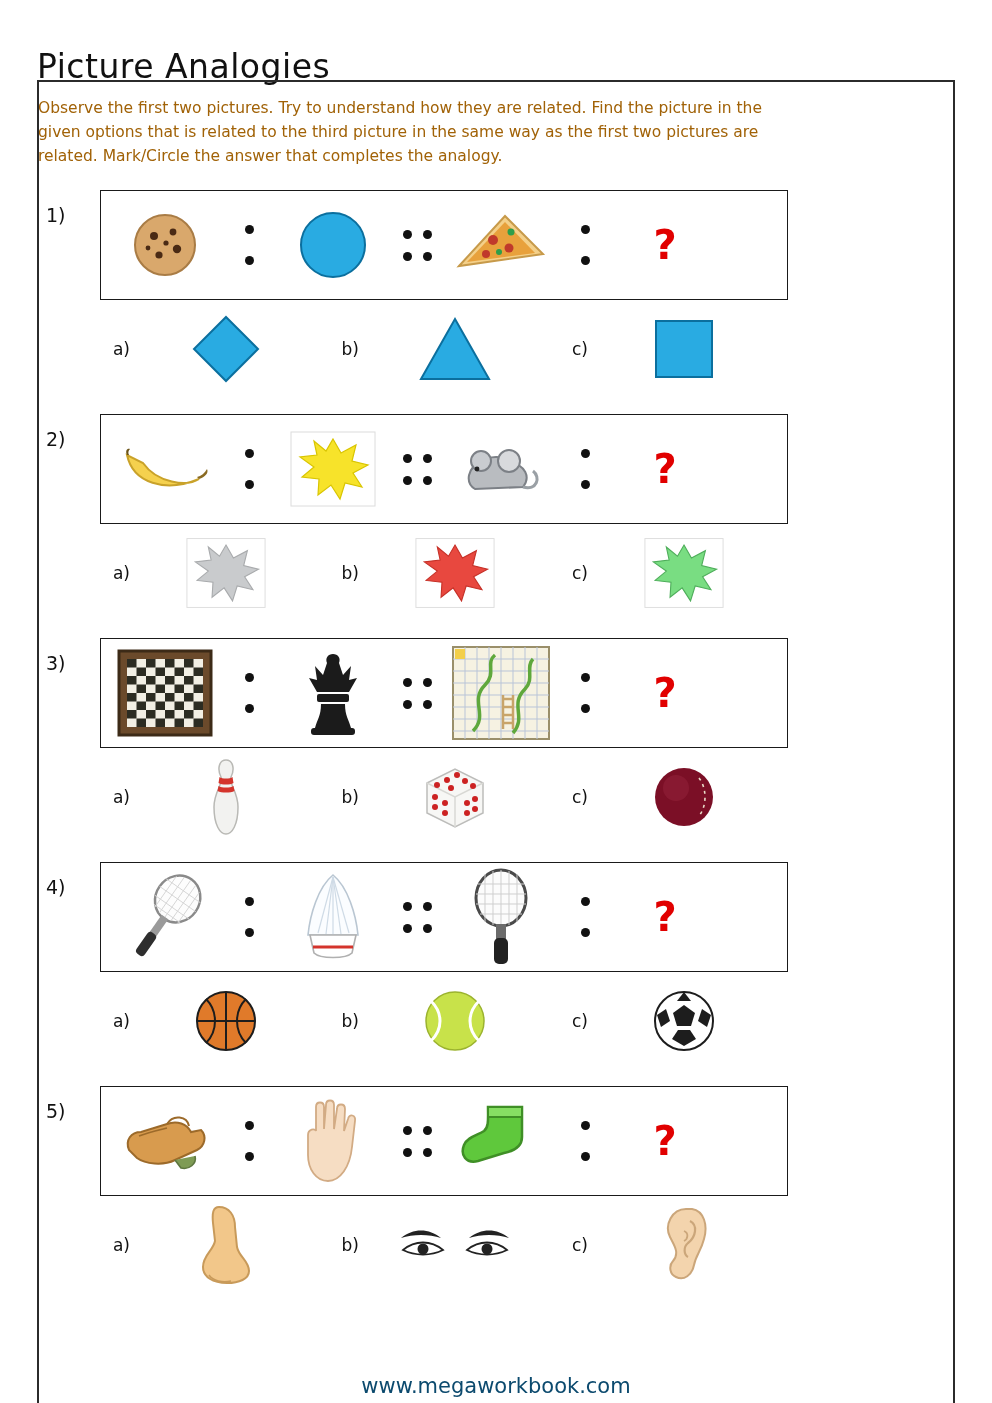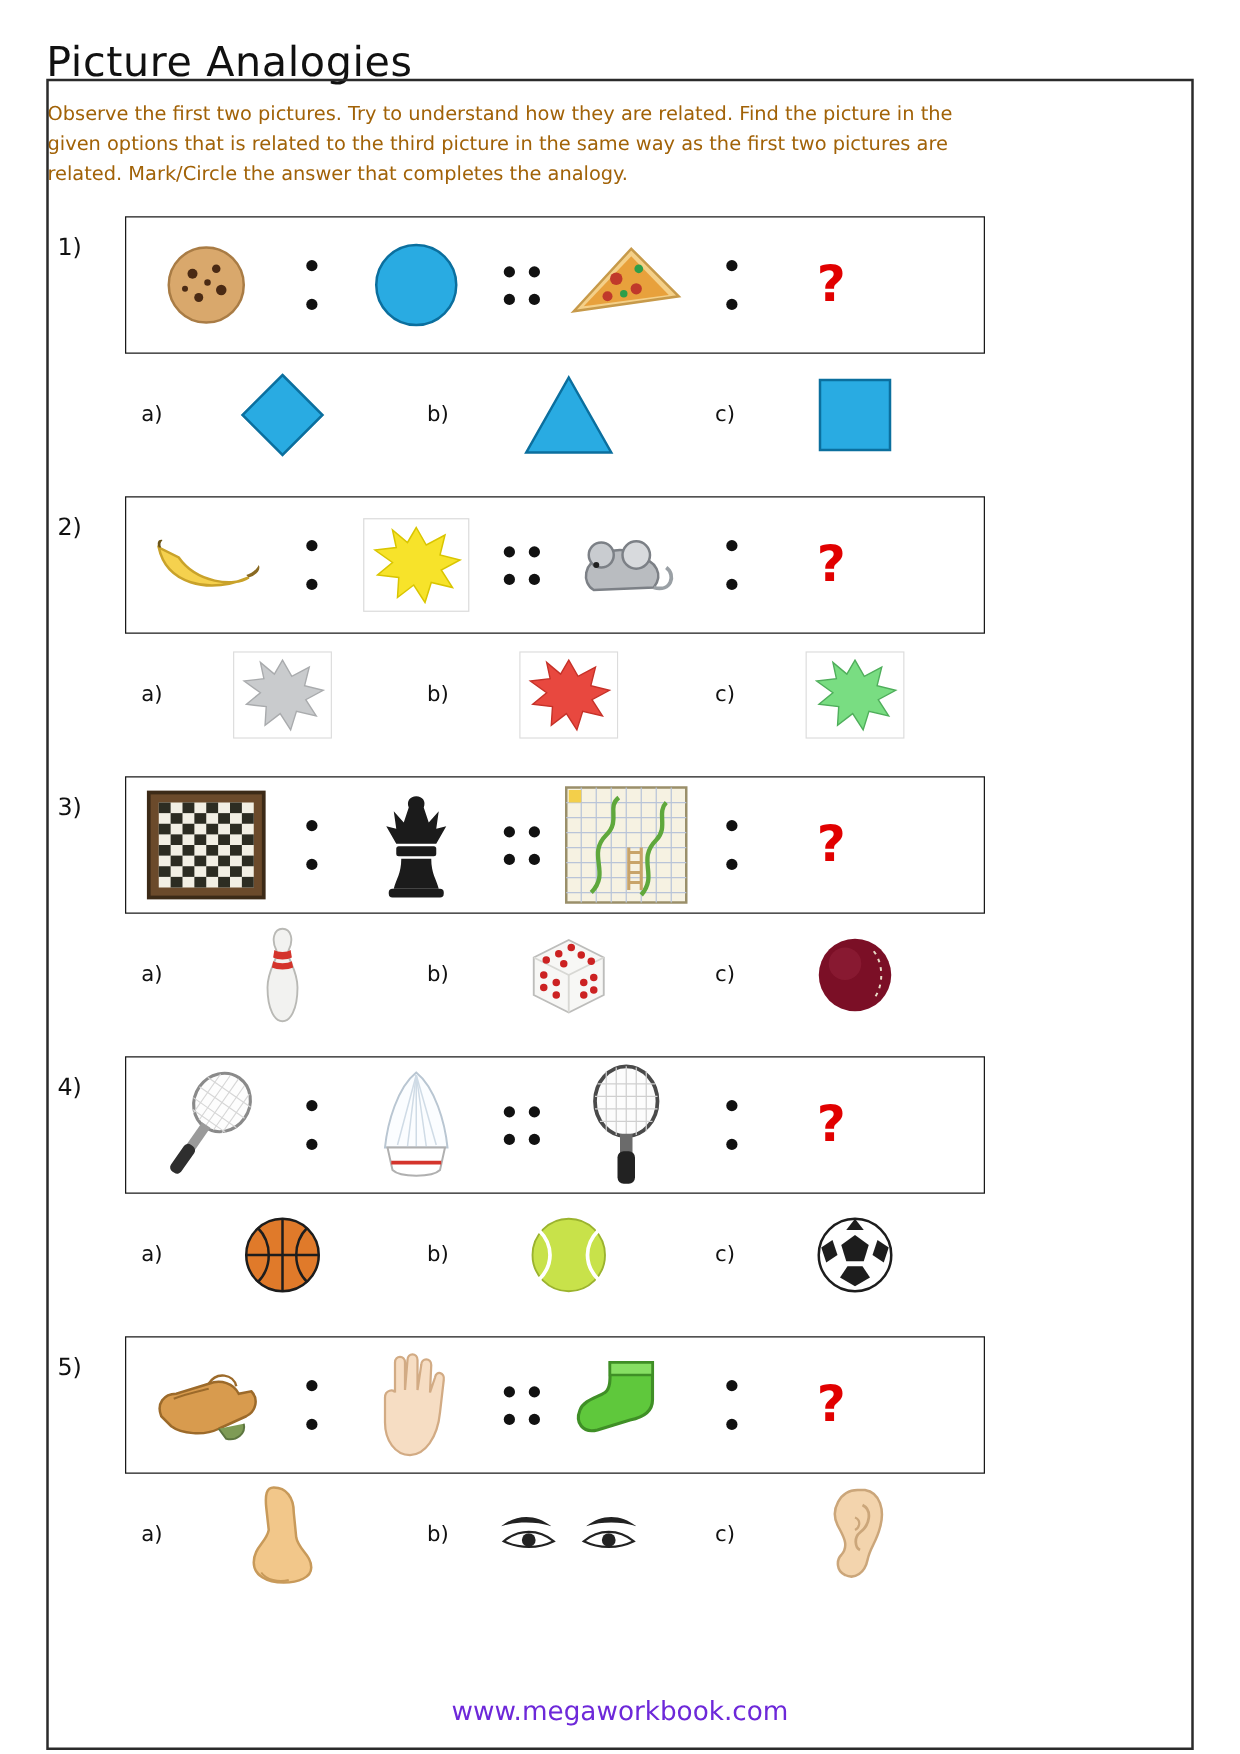--- a/index.html
+++ b/index.html
@@ -22,21 +22,21 @@
     width: 918px;
     height: 1337px;
     border: 2px solid #2b2b2b;
     box-sizing: border-box;
   }
   .title {
     font-family: "DejaVu Sans", sans-serif;
     font-size: 33px;
     color: #111;
     letter-spacing: 0.5px;
-    margin: 30px 0 10px 37px;
+    margin: 47px 0 10px 37px;
     font-weight: normal;
   }
   .instructions {
     margin: 0 0 0 38px;
     width: 760px;
     font-size: 15.5px;
     line-height: 1.55;
     color: #a16207;
   }
   
@@ -127,21 +127,21 @@
     align-items: center;
     justify-content: center;
   }
   .footer {
     position: absolute;
     left: 0;
     right: 0;
     bottom: 52px;
     text-align: center;
     font-size: 21px;
-    color: #6d28d9;
+    color: #0c4a6e;
   }
   
   svg { display: block; }
 </style>
 </head>
 <body>
 
 <div class="page">
   <div class="page-border"></div>
 

